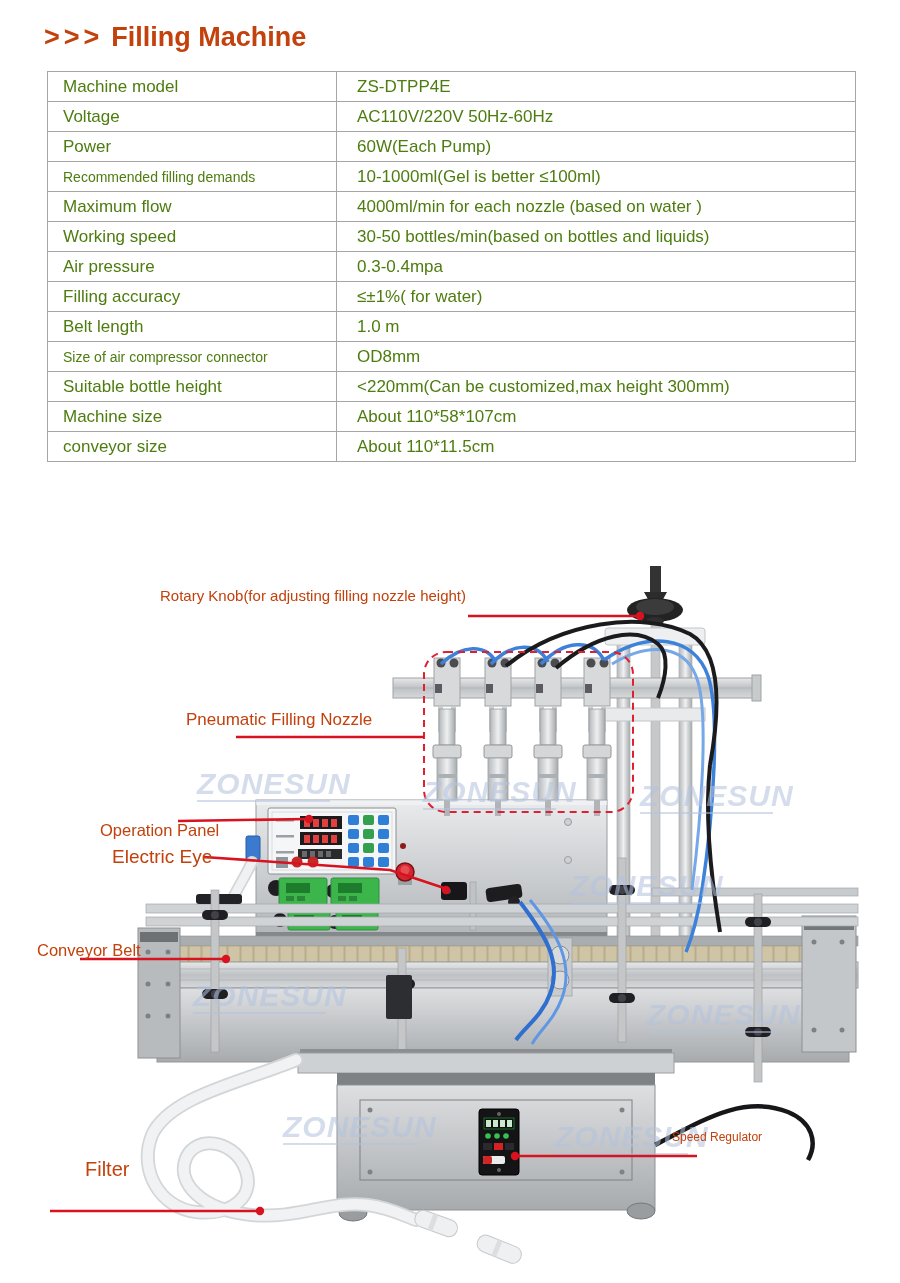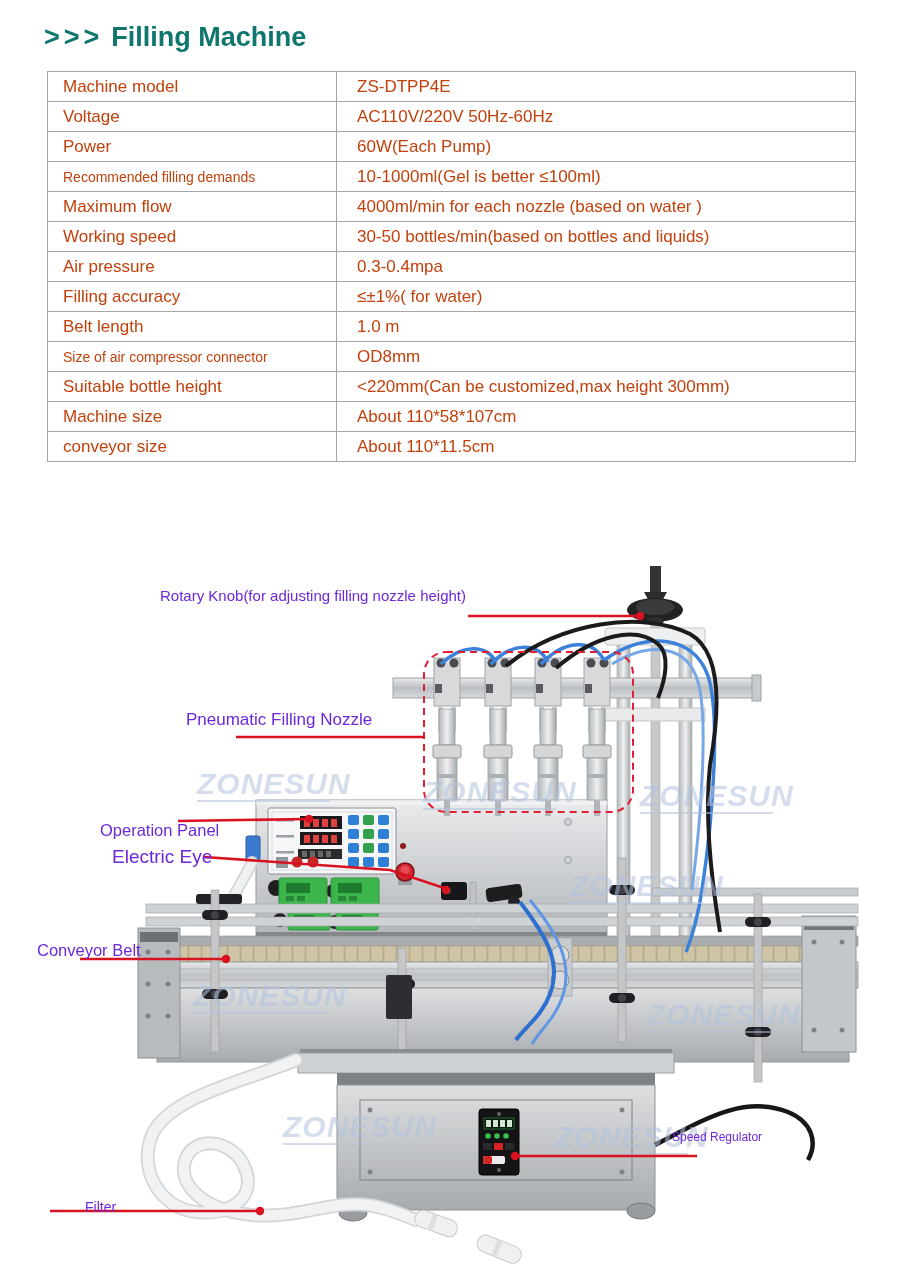--- a/index.html
+++ b/index.html
@@ -1,30 +1,30 @@
 <!DOCTYPE html>
 <html><head>
 <meta charset="utf-8">
 <style>
   html,body { margin:0; padding:0; background:#fff; }
   body { width:900px; height:1283px; position:relative; overflow:hidden;
          font-family:"Liberation Sans", sans-serif; }
   .title { position:absolute; left:44px; top:22px; font-size:27px; font-weight:bold;
-           color:#0f766e; }
+           color:#c2410c; }
   .title .arrows { letter-spacing:4px; margin-right:8px; }
   table.specs { position:absolute; left:47px; top:71px; width:809px;
                 border-collapse:collapse; table-layout:fixed; }
-  .specs td { border:1px solid #a6a6a6; height:29px; font-size:17px; color:#c2410c;
+  .specs td { border:1px solid #a6a6a6; height:29px; font-size:17px; color:#4d7c0f;
               padding:0 4px 0 15px; vertical-align:middle; white-space:nowrap; overflow:hidden;margin-top:36px; }
   .specs td.k { width:269px; }
   .specs tr.sm td.k { font-size:14px; }
   .specs td.v { padding-left:20px; }
   .figure { position:absolute; left:0; top:560px; width:900px; height:723px; }
   .figure svg { position:absolute; left:0; top:0; }
-  .callout-label { position:absolute; color:#6d28d9; white-space:nowrap; z-index:3; }
+  .callout-label { position:absolute; color:#c2410c; white-space:nowrap; z-index:3; }
 </style>
 </head>
 <body>
 
 <div class="title">
   <span class="arrows">&gt;&gt;&gt;</span><span>Filling Machine</span>
 </div>
 
 <table class="specs">
   <tbody>
@@ -389,14 +389,14 @@
     <circle cx="260" cy="651" r="4.2" fill="#d8121f" stroke="none"></circle>
   </g>
 </svg>
 
 <div class="callout-label" style="left:160px; top:27px; font-size:15px;">Rotary Knob(for adjusting filling nozzle height)</div>
 <div class="callout-label" style="left:186px; top:150px; font-size:17px;">Pneumatic Filling Nozzle</div>
 <div class="callout-label" style="left:100px; top:241px; font-size:16.5px;margin-top:20px;">Operation Panel</div>
 <div class="callout-label" style="left:112px; top:286px; font-size:19px;">Electric Eye</div>
 <div class="callout-label" style="left:37px; top:381px; font-size:16.5px;">Conveyor Belt</div>
 <div class="callout-label" style="left:672px; top:570px; font-size:12px;">Speed Regulator</div>
-<div class="callout-label" style="left:85px; top:639px; font-size:14px;">Filter</div>
+<div class="callout-label" style="left:85px; top:598px; font-size:20px;">Filter</div>
 </div>
 
 </body></html>

